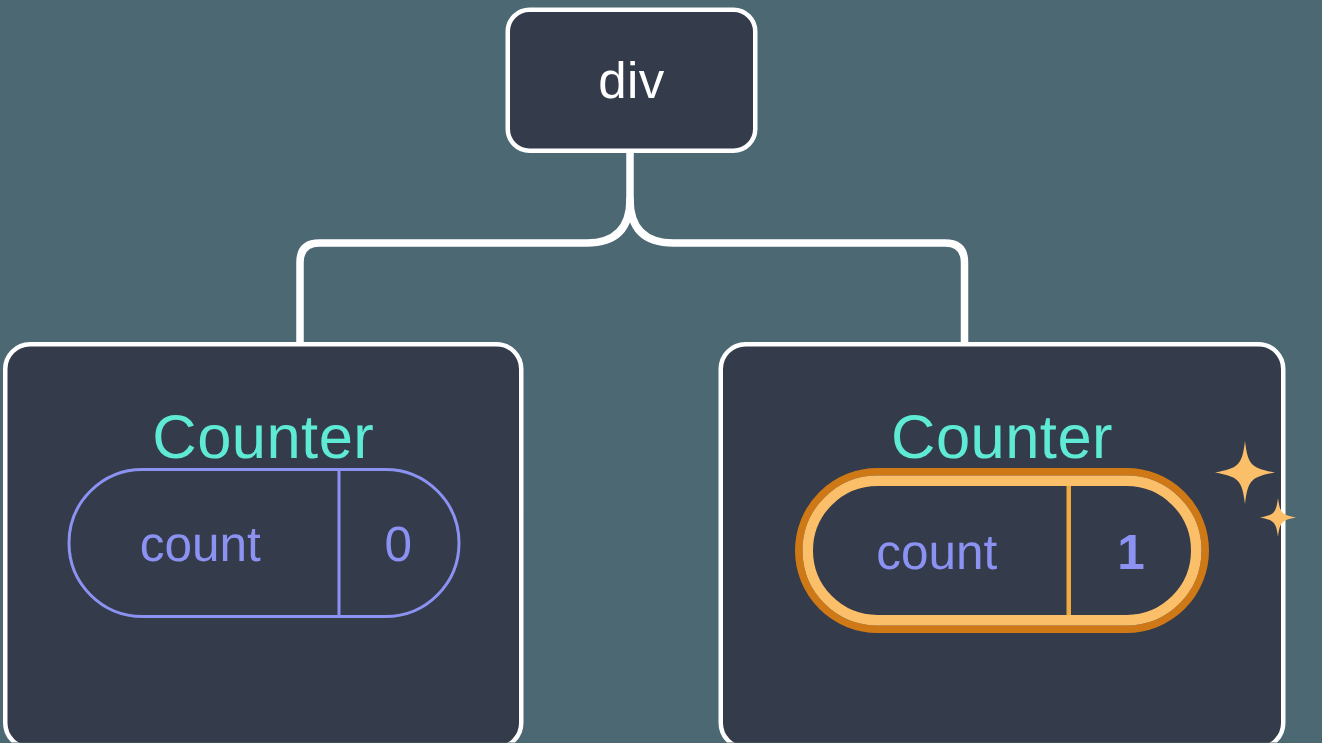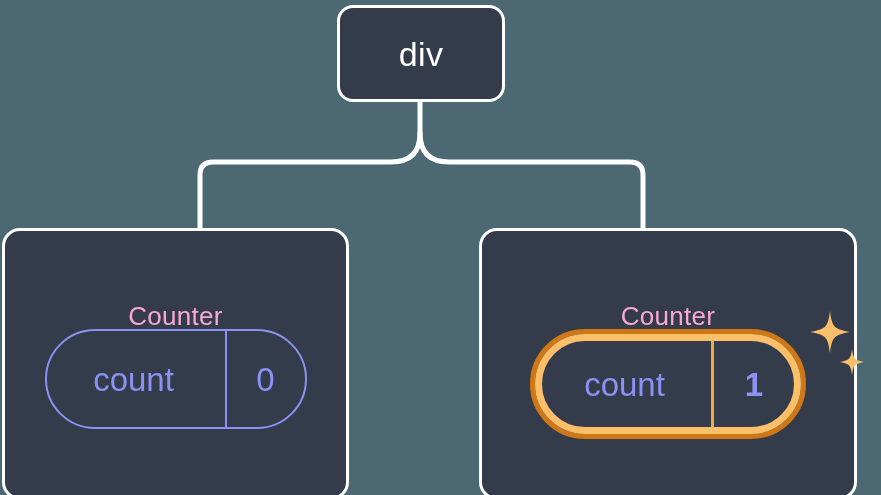--- a/index.html
+++ b/index.html
@@ -68,24 +68,24 @@
   }
   #node-counter-left {
     left: 2px;
     width: 347px;
   }
   #node-counter-right {
     left: 479px;
     width: 378px;
   }
   .node-component .node-title {
-    color: #f9a8d4;
-    font-size: 26px;
-    line-height: 1;
-    margin-top: 72px;
+    color: #5eead4;
+    font-size: 41px;
+    line-height: 1;
+    margin-top: 40px;
     letter-spacing: 0.3px;
   }
 
   
   .pill-wrap {
     position: relative;
   }
   .pill {
     box-sizing: border-box;
     display: flex;

